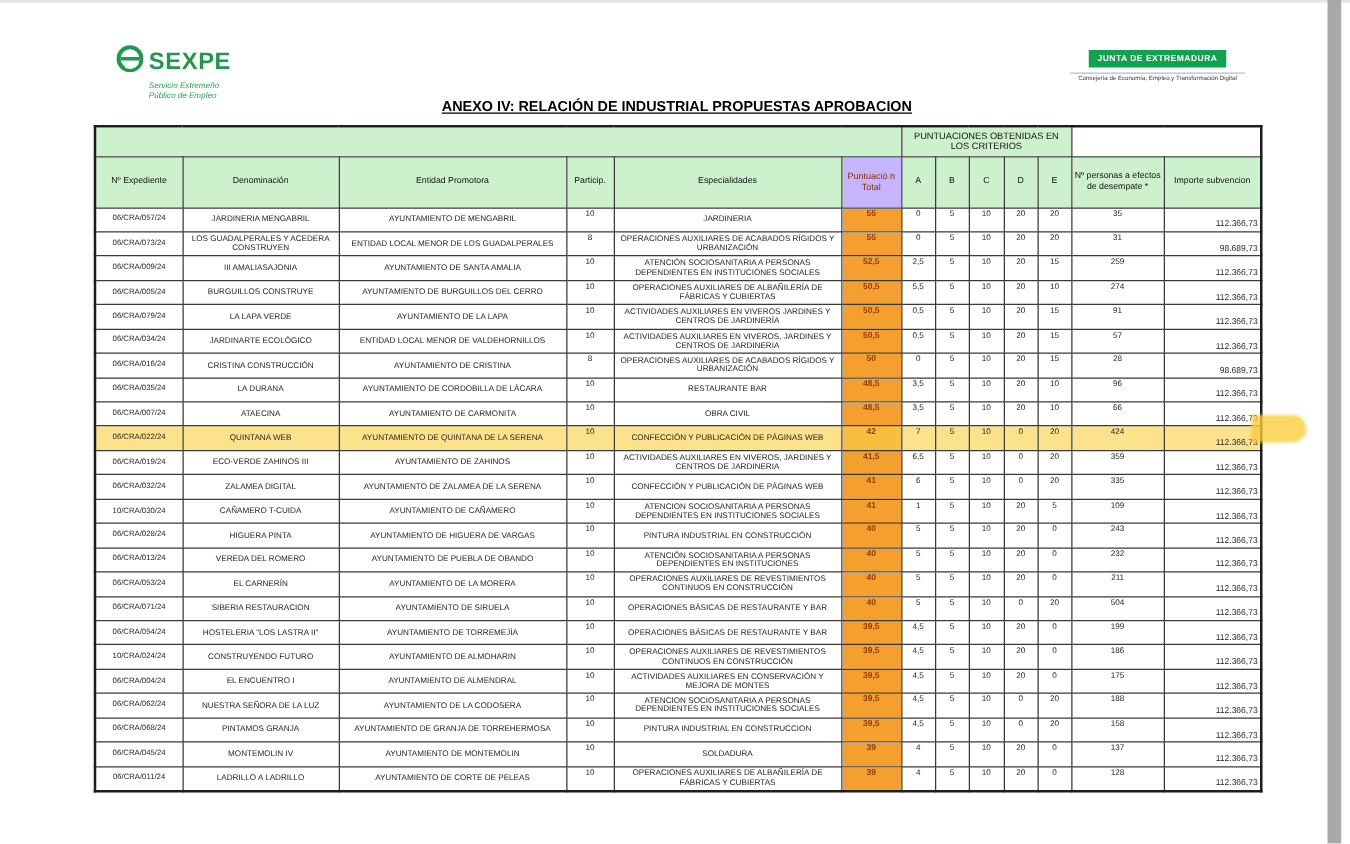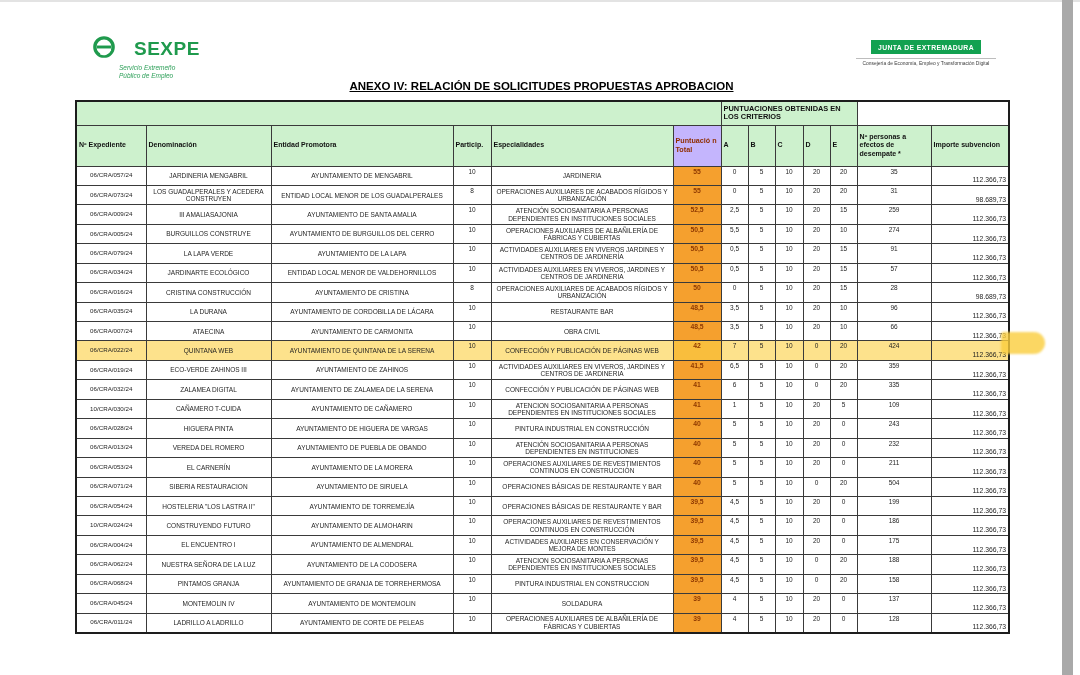--- a/index.html
+++ b/index.html
@@ -2,38 +2,38 @@
 <html><head>
 <meta charset="utf-8">
 <style>
   html,body{margin:0;padding:0;}
   .page{position:relative;width:1080px;height:675px;background:#ffffff;overflow:hidden;
         font-family:"Liberation Sans",sans-serif;color:#1c1c1c;}
   .page::before{content:"";position:absolute;left:0;top:0;width:100%;height:2px;background:#e3e3e3;}
 
   
   .sexpe{position:absolute;left:93px;top:36px;}
-  .sexpe-top{display:flex;align-items:center;gap:19px;}
+  .sexpe-top{display:flex;align-items:center;gap:4px;}
   .sexpe-name{font-size:19px;font-weight:700;color:#1f9a4d;letter-spacing:.5px;}
   .sexpe-sub{margin-top:2px;font-size:6.5px;font-style:italic;color:#2fa05a;line-height:1.25;padding-left:26px;}
   .junta{position:absolute;left:856px;top:36px;width:140px;text-align:center;}
   .junta-box{display:inline-block;background:#12a150;color:#fff;font-size:6.8px;font-weight:700;
              letter-spacing:.4px;padding:4px 7px 3px;}
   .junta-rule{border-top:1px solid #bdbdbd;margin:4px 0 2px;}
   .junta-sub{font-size:4.9px;color:#3c3c3c;}
 
   
   .title{position:absolute;left:75px;top:80px;width:933px;text-align:center;
          font-size:11.5px;font-weight:700;text-decoration:underline;color:#000;}
 
   
   table.main{position:absolute;left:75px;top:100px;width:933px;height:532px;
              border-collapse:collapse;table-layout:fixed;border:2px solid #1d1d1d;}
   table.main th,table.main td{border:1px solid #3a3a3a;padding:1px 2px;overflow:hidden;}
-  thead th{background:#cdf1cd;font-size:7px;font-weight:700;color:#111;line-height:1.15;text-align:left;margin-top:48px;}
+  thead th{background:#cdf1cd;font-size:7px;font-weight:400;color:#111;line-height:1.15;text-align:center;margin-top:48px;}
   thead tr.gh{height:24px;}
   thead tr.ch{height:41px;}
   th.blank-white{background:#ffffff;}
   th.th-total{background:#c4b5fd;color:#8f2e00;font-size:7.2px;}
   .gh-label{font-size:7.4px;}
   tbody td{font-size:6.5px;line-height:1.12;text-align:center;vertical-align:middle;color:#1f1f1f;}
   tbody tr{height:19.45px;}
   td.c-exp{font-size:6.2px;}
   td.c-num{vertical-align:top;padding-top:3px;}
   td.c-per{vertical-align:top;padding-top:3px;}
@@ -69,21 +69,21 @@
       <div>Público de Empleo</div>
     </div>
   </div>
 
   <div class="junta">
     <span class="junta-box">JUNTA DE EXTREMADURA</span>
     <div class="junta-rule"></div>
     <div class="junta-sub">Consejería de Economía, Empleo y Transformación Digital</div>
   </div>
 
-  <div class="title">ANEXO IV: RELACIÓN DE SOLICITUDES PROPUESTAS APROBACION</div>
+  <div class="title">ANEXO IV: RELACIÓN DE INDUSTRIAL PROPUESTAS APROBACION</div>
 
   <table class="main">
     <colgroup>
       <col style="width:70px">
         <col style="width:125px">
         <col style="width:182px">
         <col style="width:38px">
       <col style="width:182px">
         <col style="width:48px">
         <col style="width:27px">

